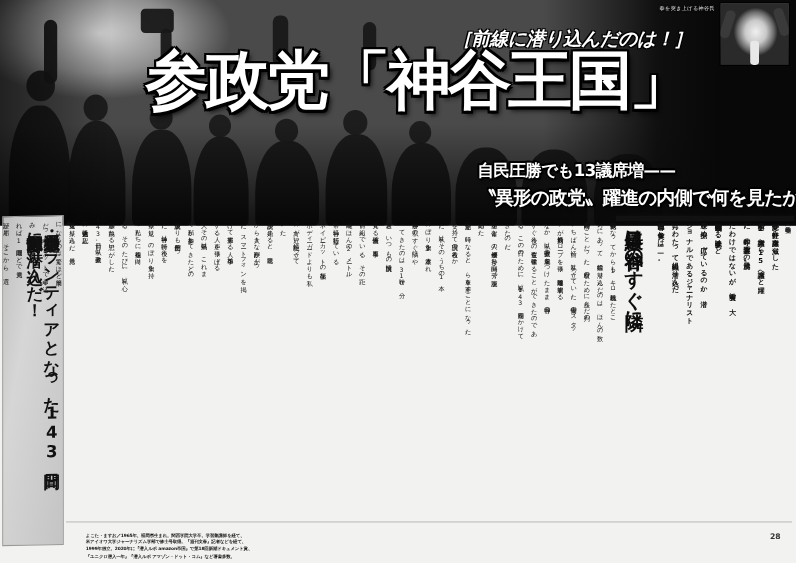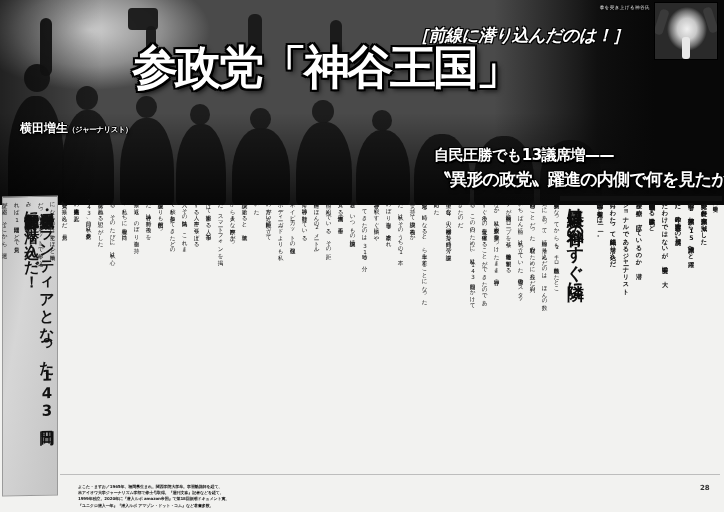--- a/index.html
+++ b/index.html
@@ -96,21 +96,21 @@
     color: #ffffff;
     font-weight: 700;
     line-height: .94;
     white-space: nowrap;
     letter-spacing: -3px;
     text-shadow:
       2px 0 0 #000, -2px 0 0 #000, 0 2px 0 #000, 0 -2px 0 #000,
       2px 2px 0 #000, -2px -2px 0 #000, 2px -2px 0 #000, -2px 2px 0 #000,
       3px 3px 5px rgba(0,0,0,.85);
   }
-  .hl-1 { font-size: 46px; }
+  .hl-1 { font-size: 58px; }
   .hl-2 { font-size: 67px; margin-top: 2px; }
 
   
   .subheads {
     position: absolute; left: 434px; top: 146px;
     color: #fff;
     font-weight: 700;
     white-space: nowrap;
     text-shadow: 1.5px 0 0 #000, -1.5px 0 0 #000, 0 1.5px 0 #000, 0 -1.5px 0 #000,
                  1.5px 1.5px 0 #000, -1.5px -1.5px 0 #000, 2px 2px 4px rgba(0,0,0,.8);
@@ -292,23 +292,20 @@
 
   <div class="headline">
     <div class="hl-line hl-1">参政党「神谷王国」</div>
   </div>
 
   <div class="subheads">
     <div class="sub-1">自民圧勝でも13議席増——</div>
     <div class="sub-2">〝異形の政党〟躍進の内側で何を見たか</div>
   </div>
 
-  <div class="author-tag">
-    <span>横田増生</span><span class="role">（ジャーナリスト）</span>
-  </div>
 
   <div class="sidebar">
     <div class="sidebar-inner">
       <div class="vtext sb-1">党員・選挙ボランティアとなった143日間</div>
       <div class="vtext sb-2">陣営最深部に潜り込んだ！</div>
     </div>
   </div>
 
   <div class="lead-rule"></div>
   <div class="article" id="article">

